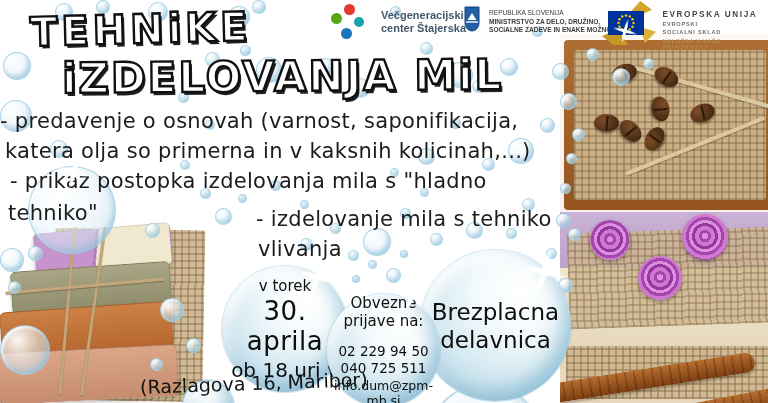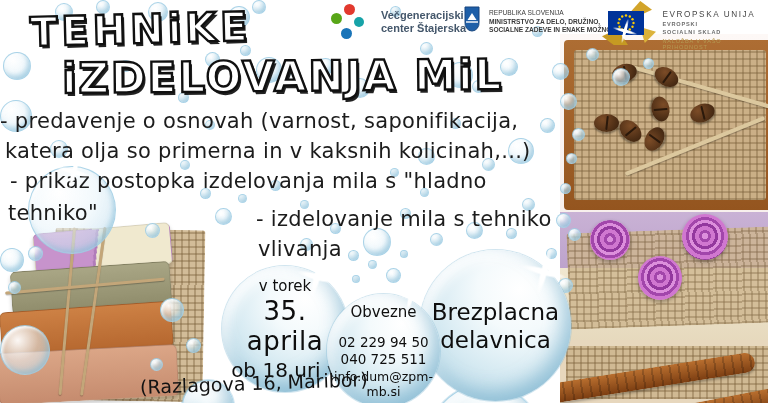--- a/index.html
+++ b/index.html
@@ -25,21 +25,21 @@
   .vgc-text{margin-left:16px;font-family:Liberation Sans, sans-serif;font-weight:bold;font-size:11px;line-height:13px;color:#44576b;}
   .gov{position:absolute;left:463px;top:6px;display:flex;}
   .gov-text{margin-left:8px;font-family:"Liberation Sans",sans-serif;font-size:6.6px;line-height:8.6px;color:#3a3a3a;padding-top:3px;}
   .gov-text .b{font-weight:bold;}
   .eu{position:absolute;left:600px;top:1px;display:flex;}
   .eu-emblem{position:relative;width:56px;height:44px;}
   .eu-gold1{position:absolute;left:26px;top:0;width:26px;height:16px;background:#d2a42a;clip-path:polygon(0 100%,55% 0,100% 55%,40% 100%);}
   .eu-gold2{position:absolute;left:2px;top:28px;width:26px;height:16px;background:#c69a22;clip-path:polygon(0 45%,60% 0,100% 100%,45% 100%);}
   .eu-gold3{position:absolute;left:40px;top:26px;width:16px;height:16px;background:#dcb23a;clip-path:polygon(0 0,100% 30%,30% 100%);}
   .eu-text{margin-left:7px;font-family:"Liberation Sans",sans-serif;padding-top:9px;}
-  .eu-l1{font-size:8.2px;font-weight:normal;letter-spacing:1.6px;color:#474747;}
+  .eu-l1{font-size:8.2px;font-weight:bold;letter-spacing:1.6px;color:#474747;}
   .eu-l2{font-size:5.6px;font-weight:bold;letter-spacing:.8px;color:#6e6e6e;margin-top:2px;}
   .eu-l4{font-size:5.6px;letter-spacing:.8px;color:#b59a54;margin-top:2.5px;}
   
   .title{position:absolute;z-index:4;font-family:"DejaVu Sans",sans-serif;font-weight:bold;color:#fff;
          -webkit-text-stroke:2.4px #101010;text-shadow:2px 3px 0 rgba(10,10,10,.9);white-space:nowrap;}
   .title1{left:30px;top:6px;font-size:40px;letter-spacing:4px;transform:rotate(-1.5deg);}
   .title2{left:62px;top:52px;font-size:42px;letter-spacing:2px;transform:rotate(-.5deg);}
   
   .copy{position:absolute;z-index:4;color:#1c1c1c;font-size:21px;letter-spacing:.3px;white-space:nowrap;}
   
@@ -187,26 +187,27 @@
   <div class="copy" style="left:10px;top:169px;">- prikaz postopka izdelovanja mila s "hladno</div>
   <div class="copy" style="left:8px;top:201px;">tehniko"</div>
   <div class="copy" style="left:256px;top:207px;">- izdelovanje mila s tehniko</div>
   <div class="copy" style="left:258px;top:237px;">vlivanja</div>
 
   <div class="bigbub bub bb-part" style="left:428px;top:384px;width:112px;height:112px;"></div>
   <div class="bigbub bub bb-part" style="left:182px;top:380px;width:50px;height:50px;"></div>
 
   <div class="bigbub bb-date">
     <div class="d-day">v torek</div>
-    <div class="d-date">35. aprila</div>
+    <div class="d-date">30. aprila</div>
     <div class="d-time">ob 18.uri v</div>
   </div>
 
   <div class="bigbub bb-signup">
     <div class="s-head">Obvezne</div>
+    <div class="s-head">prijave na:</div>
     <div class="s-phone">02 229 94 50</div>
     <div class="s-phone" style="margin-top:0;">040 725 511</div>
     <div class="s-mail">info.dum@zpm-mb.si</div>
   </div>
 
   <div class="bigbub bb-free">
     <div class="f-head">Brezplacna</div>
     <div class="f-head">delavnica</div>
   </div>
 

